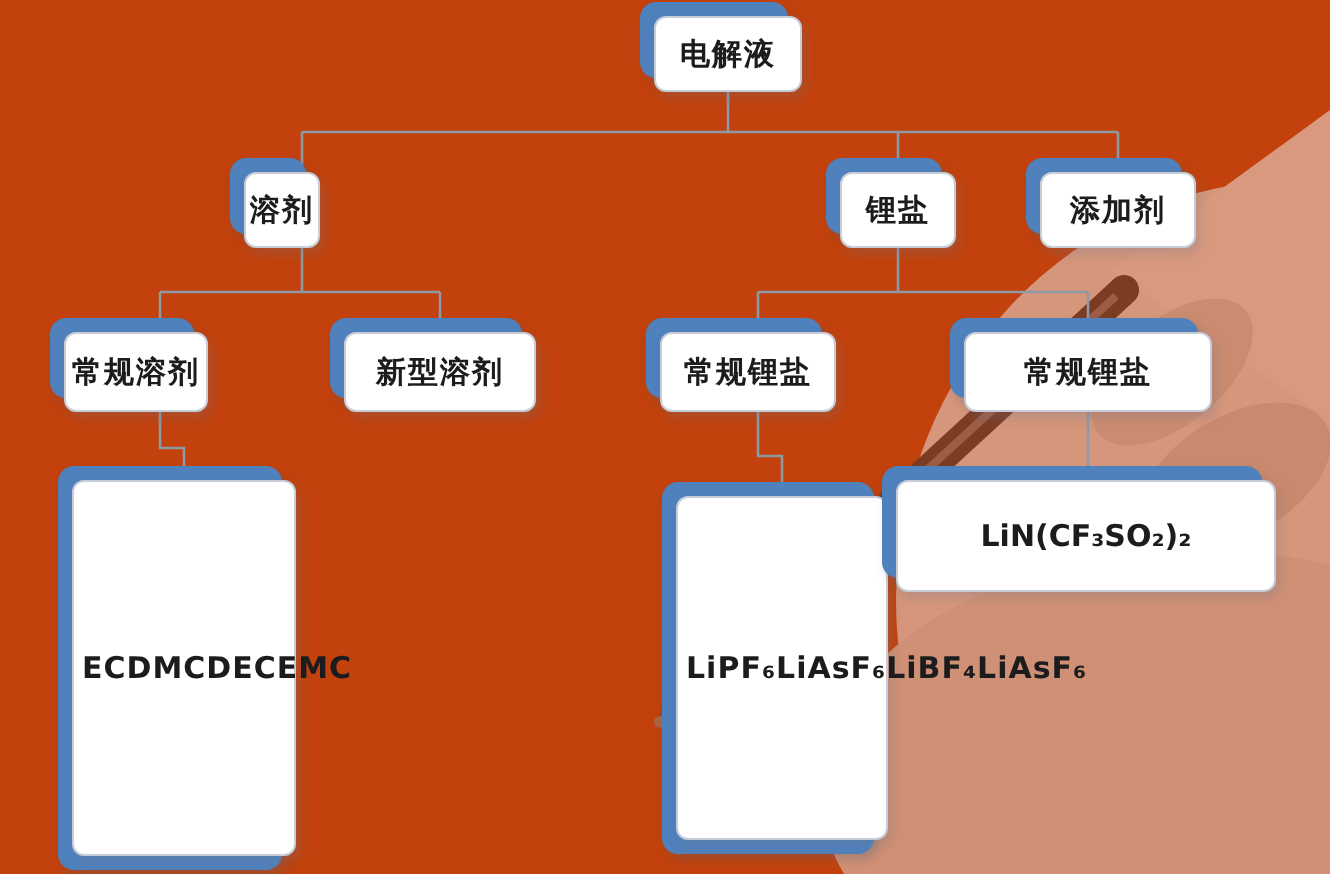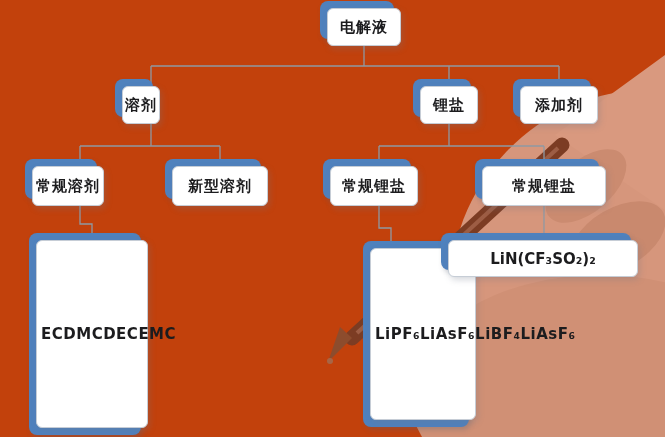--- a/index.html
+++ b/index.html
@@ -119,30 +119,30 @@
   <div class="node tall" style="left:36px;top:240px;width:112px;height:188px;">
     <div class="shadow"></div>
     <div class="box list">
       <span class="item">EC</span>
       <span class="item">DMC</span>
       <span class="item">DEC</span>
       <span class="item">EMC</span>
     </div>
   </div>
 
-  <div class="node tall" style="left:338px;top:248px;width:106px;height:172px;margin-left:32px;">
+  <div class="node tall" style="left:338px;top:248px;width:106px;height:172px;">
     <div class="shadow"></div>
     <div class="box list">
       <span class="item">LiPF₆</span>
       <span class="item">LiAsF₆</span>
       <span class="item">LiBF₄</span>
       <span class="item">LiAsF₆</span>
     </div>
   </div>
 
-  <div class="node" style="left:448px;top:240px;width:190px;height:37px;">
+  <div class="node" style="left:448px;top:240px;width:190px;height:56px;">
     <div class="shadow"></div>
     <div class="box">
       <span class="item" style="font-size:15px;font-weight:600;">LiN(CF₃SO₂)₂</span>
     </div>
   </div>
 
 </div>
 
 </body></html>

